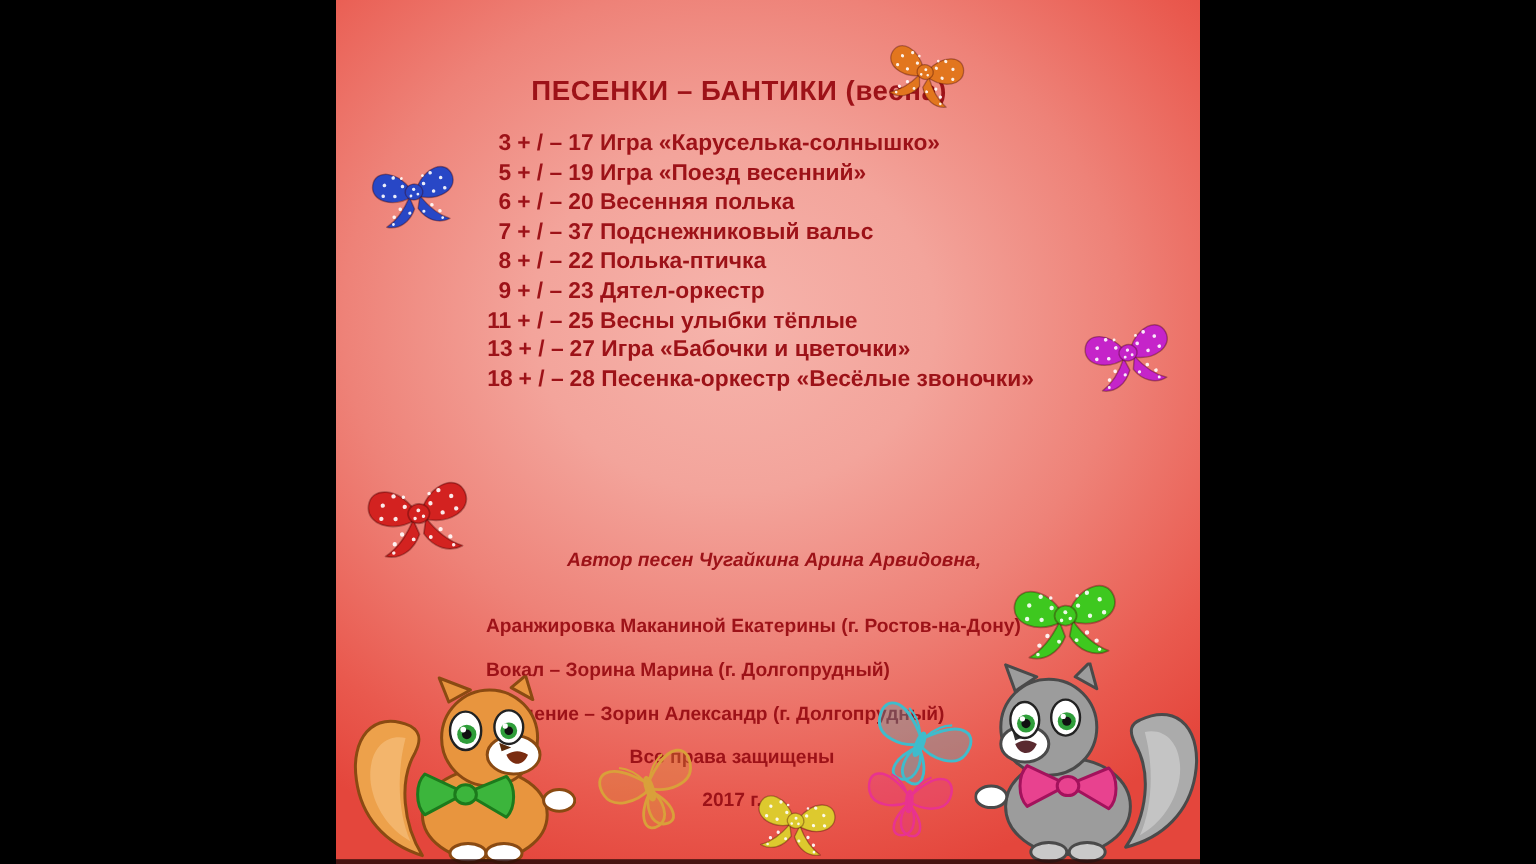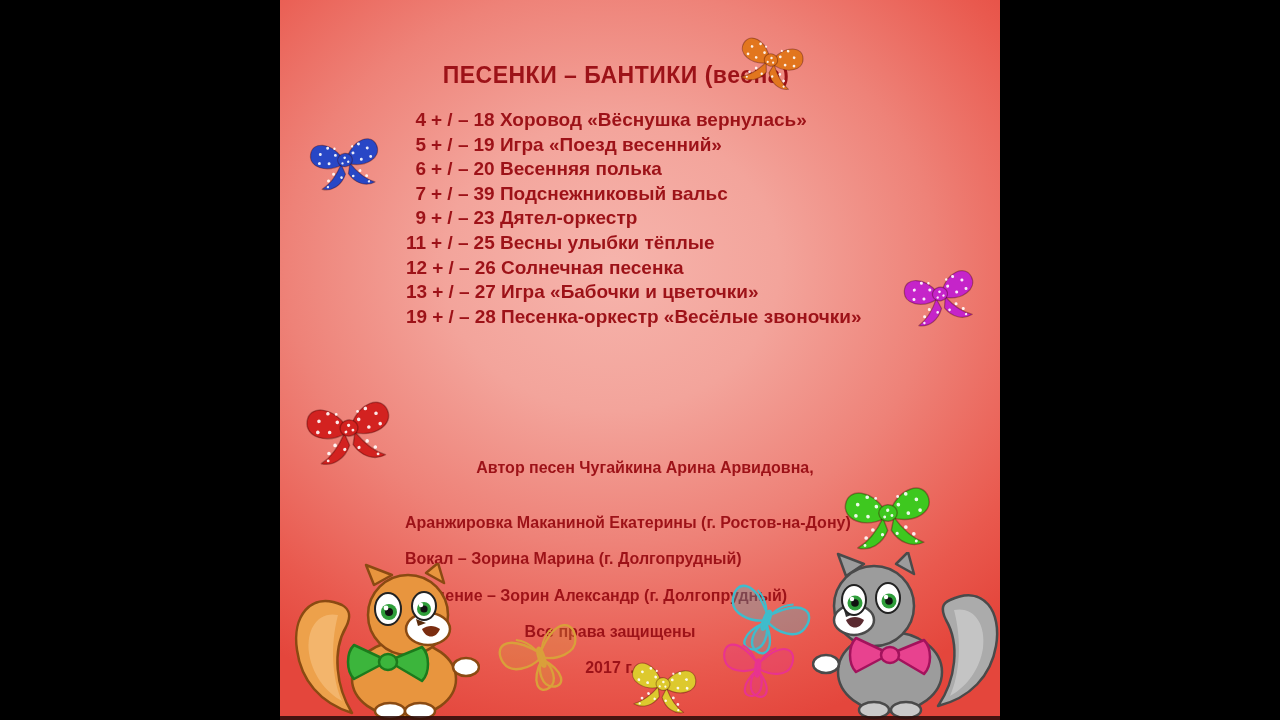--- a/index.html
+++ b/index.html
@@ -27,21 +27,21 @@
   }
   .song-list { position:absolute; left:126px; top:108px; color:#9d1218; }
   .song-row { font-size:19px; font-weight:bold; line-height:24.6px; white-space:nowrap; }
   .song-num { display:inline-block; min-width:20px; text-align:right; }
   .song-pm { padding:0 5px; }
   .credit {
     position:absolute; color:#9d1218; font-weight:bold; font-size:16px;
     white-space:nowrap;
     text-align:right;
   }
-  .credit.centered-a { left:0; width:730px; text-align:center; }
+  .credit.centered-a { left:0; width:730px; text-align:center;font-style:italic; }
   .credit.left-a { left:125px; }
   .credit.centered-b { left:0; width:660px; text-align:center; }
   .deco { position:absolute; }
   svg.bow, svg.butterfly { overflow:visible; }
 </style>
 </head>
 <body>
 
 <div class="stage">
 
@@ -96,29 +96,29 @@
   </svg>
 
   <div class="letterbox left"></div>
   <div class="letterbox right"></div>
 
   <div class="poster">
 
     <div class="poster-title">ПЕСЕНКИ – БАНТИКИ  (весна)</div>
 
     <div class="song-list">
-        <div class="song-row"><span class="song-num">4</span><span class="song-pm">+ / –</span><span>18 Хоровод «Вёснушка вернулась»</span></div>
+        <div class="song-row"><span class="song-num">3</span><span class="song-pm">+ / –</span><span>17 Игра «Каруселька-солнышко»</span></div>
         <div class="song-row"><span class="song-num">5</span><span class="song-pm">+ / –</span><span>19 Игра «Поезд весенний»</span></div>
         <div class="song-row"><span class="song-num">6</span><span class="song-pm">+ / –</span><span>20 Весенняя полька</span></div>
-        <div class="song-row"><span class="song-num">7</span><span class="song-pm">+ / –</span><span>39 Подснежниковый вальс</span></div>
+        <div class="song-row"><span class="song-num">7</span><span class="song-pm">+ / –</span><span>37 Подснежниковый вальс</span></div>
+        <div class="song-row"><span class="song-num">8</span><span class="song-pm">+ / –</span><span>22 Полька-птичка</span></div>
         <div class="song-row"><span class="song-num">9</span><span class="song-pm">+ / –</span><span>23 Дятел-оркестр</span></div>
         <div class="song-row"><span class="song-num">11</span><span class="song-pm">+ / –</span><span>25 Весны улыбки тёплые</span></div>
-        <div class="song-row"><span class="song-num">12</span><span class="song-pm">+ / –</span><span>26 Солнечная песенка</span></div>
         <div class="song-row"><span class="song-num">13</span><span class="song-pm">+ / –</span><span>27 Игра «Бабочки и цветочки»</span></div>
-        <div class="song-row"><span class="song-num">19</span><span class="song-pm">+ / –</span><span>28 Песенка-оркестр «Весёлые звоночки»</span></div>
+        <div class="song-row"><span class="song-num">18</span><span class="song-pm">+ / –</span><span>28 Песенка-оркестр «Весёлые звоночки»</span></div>
       </div>
 
     <div class="credit centered-a" style="top:459px">Автор песен Чугайкина Арина Арвидовна,</div>
     <div class="credit left-a" style="top:514px">Аранжировка Маканиной Екатерины (г. Ростов-на-Дону)</div>
     <div class="credit left-a" style="top:550px">Вокал – Зорина Марина (г. Долгопрудный)</div>
     <div class="credit left-a" style="top:587px">Сведение – Зорин Александр (г. Долгопрудный)</div>
     <div class="credit centered-b" style="top:623px">Все права защищены</div>
     <div class="credit centered-b" style="top:659px">2017 г.</div>
 
     <svg class="deco bow" style="left: 457px; top: 20px; width: 68px; height: 80px; transform: rotate(15deg); color: rgb(226, 118, 30);">

